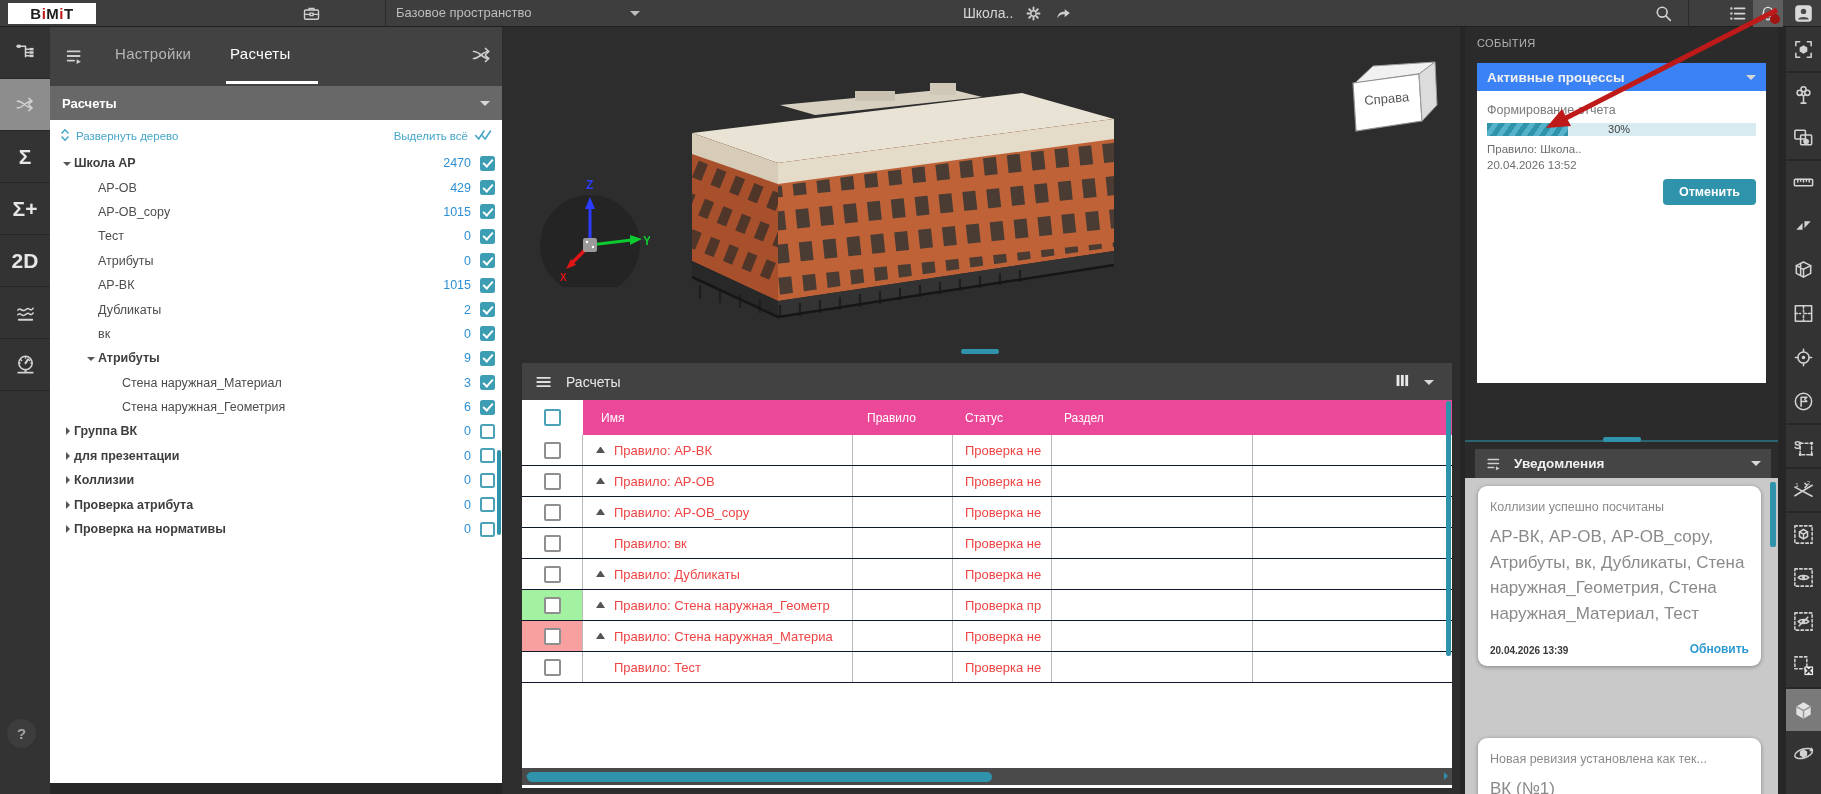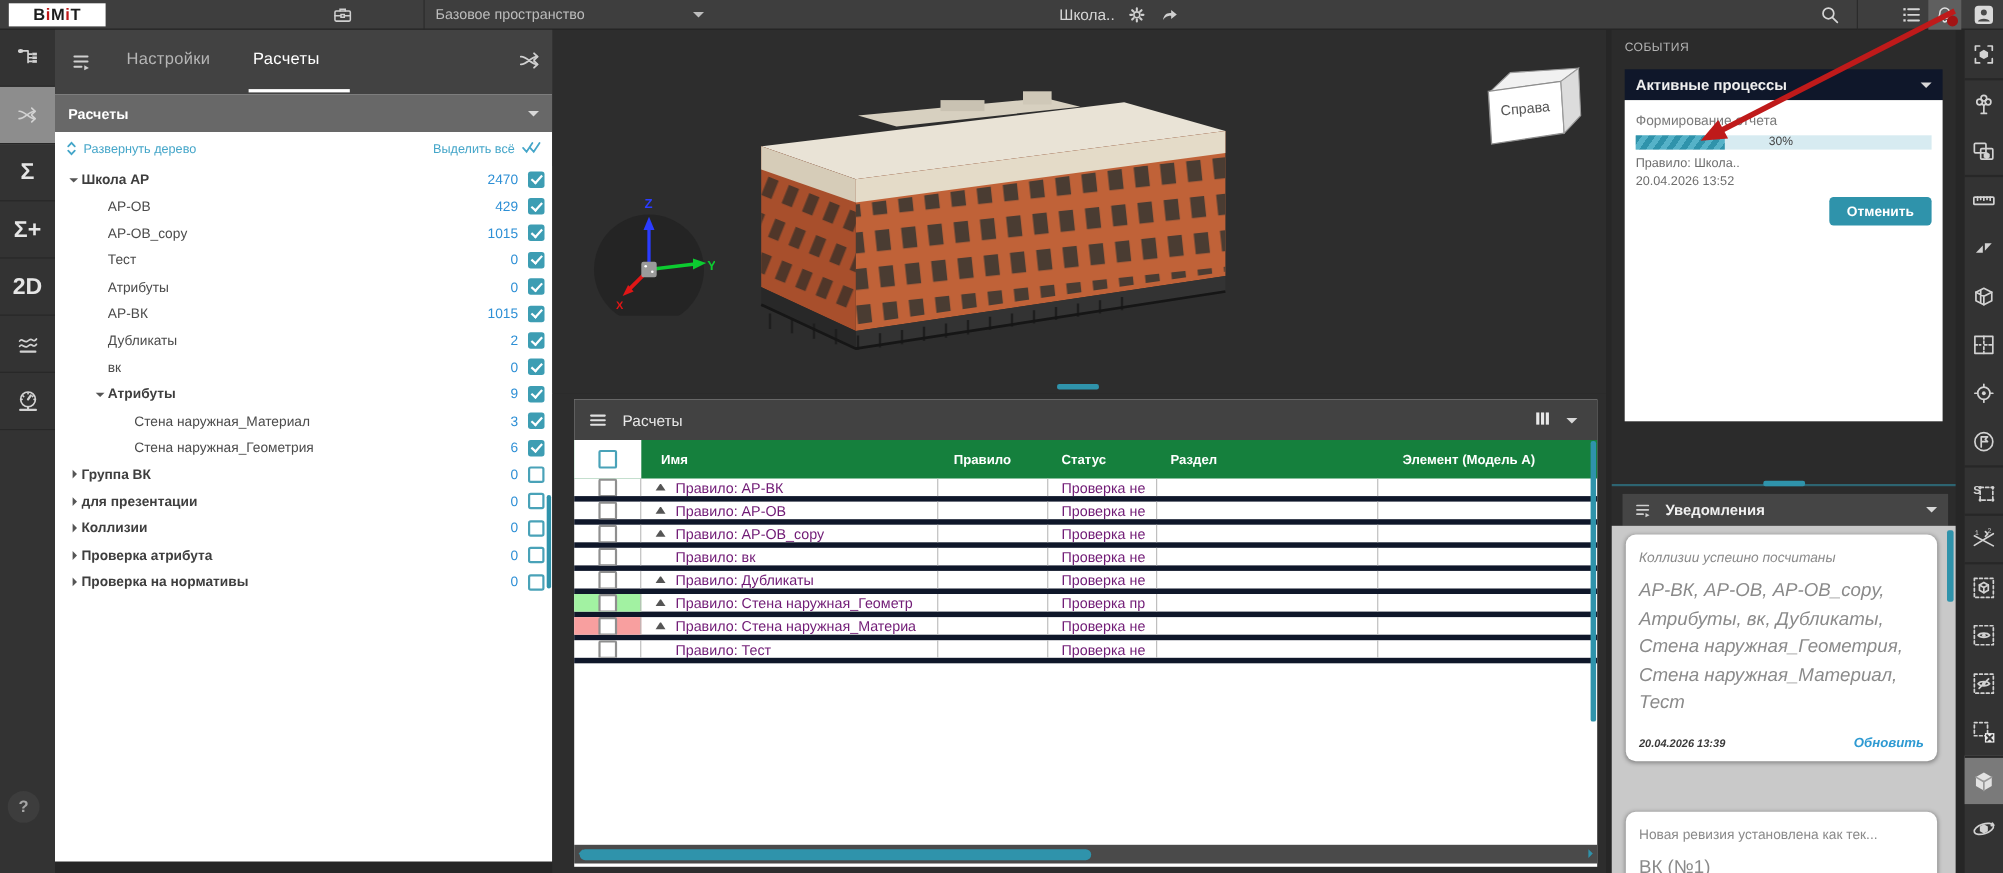--- a/index.html
+++ b/index.html
@@ -51,52 +51,52 @@
 
 .viewport{position:absolute;left:502px;top:27px;width:958px;height:331px;background:#2d2d2d;overflow:hidden}
 .vsplit{position:absolute;left:459px;top:322px;width:38px;height:5px;background:#2f93ab;border-radius:2px}
 
 .tablezone{position:absolute;left:502px;top:358px;width:958px;height:436px;background:#2d2d2d}
 .tablewrap{position:absolute;left:20px;top:5px;width:930px;height:425px;background:#fff}
 .ttitle{height:37px;background:#424242;color:#e8e8e8;display:flex;align-items:center;padding:0 12px;font-size:14px}
 .ttitle .ham{margin-right:12px;display:flex}
 .ttitle .sp{flex:1}
 .ttitle .chev{border:5px solid transparent;border-top-color:#d8d8d8;margin:6px 6px 0 12px}
-.thead{height:35px;background:#15803d;display:flex;color:#fff;font-weight:bold;font-size:12px;align-items:center}
+.thead{height:35px;background:#ec4899;display:flex;color:#fff;font-weight:normal;font-size:12px;align-items:center}
 .thead .hc{height:35px;display:flex;align-items:center}
 .h-cb{width:61px;background:#fff;justify-content:center}
 .h-name{width:270px;padding-left:18px}
 .h-rule{width:100px;padding-left:14px}
 .h-status{width:99px;padding-left:12px}
 .h-section{width:201px;padding-left:12px}
 .h-elem{width:199px;padding-left:22px}
 .tcb{width:17px;height:17px;border:2px solid #8f8f8f;border-radius:2px;background:#fff}
 .tcb.teal{border-color:#49a2b8}
-.trow2{height:21px;display:flex;border-bottom:5px solid #0f172a;font-size:13px;color:#701a75;align-items:stretch}
+.trow2{height:31px;display:flex;border-bottom:1px solid #0f172a;font-size:13px;color:#ef4444;align-items:stretch}
 .trow2 .td{display:flex;align-items:center;border-right:1px solid #b9b9b9;overflow:hidden;white-space:nowrap}
 .td.c-cb{width:61px;justify-content:center;border-right:1px solid #b9b9b9}
 .td.c-cb.green{background:#a2f2a2}
 .td.c-cb.red{background:#f89f9f}
 .td.c-name{width:270px;padding-left:13px}
 .td.c-rule{width:100px}
 .td.c-status{width:99px;padding-left:12px}
 .td.c-section{width:201px}
 .td.c-elem{width:199px;border-right:none}
 .exp{width:9px;height:6px;margin-right:9px;border-left:4.5px solid transparent;border-right:4.5px solid transparent;border-bottom:6px solid #555}
 .exp.none{border:none}
 .t-vscroll{position:absolute;right:1px;top:38px;width:5px;height:255px;background:#2f93ab;border-radius:2px}
 .hscroll{position:absolute;left:20px;top:410px;width:930px;height:17px;background:#4a4a4a;display:flex;align-items:center}
 .hthumb{position:absolute;left:5px;top:3.5px;width:465px;height:10px;background:#2f93ab;border-radius:5px}
 .hsarr{position:absolute;top:4px;width:0;height:0;border:4.5px solid transparent}
 .hsarr.l{left:0;border-right-color:#2f93ab}
 .hsarr.r{right:0;border-left-color:#2f93ab}
 
 .events{position:absolute;left:1465px;top:27px;width:313px;height:767px;background:#2b2b2b;overflow:hidden}
 .ev-title{position:absolute;left:12px;top:10px;font-size:11px;color:#b3b3b3;letter-spacing:.4px}
-.ap-head{position:absolute;left:12px;top:36px;width:289px;height:28px;background:#0f172a;color:#f0f0f0;font-weight:bold;font-size:13.5px;display:flex;align-items:center;padding:0 10px}
+.ap-head{position:absolute;left:12px;top:36px;width:289px;height:28px;background:#3b82f6;color:#f0f0f0;font-weight:bold;font-size:13.5px;display:flex;align-items:center;padding:0 10px}
 .ap-head .chev{margin-left:auto;border:5px solid transparent;border-top-color:#d8d8d8;margin-top:5px}
 .ap-card{position:absolute;left:12px;top:64px;width:289px;height:292px;background:#fff}
 .ap-task{position:absolute;left:10px;top:12px;font-size:12.5px;color:#7b7b7b}
 .pbar{position:absolute;left:10px;top:32px;width:269px;height:13px;background:#d7ebf1}
 .pfill{height:13px;background:repeating-linear-gradient(125deg,#2f93ab 0 5px,#55b2c8 5px 10px)}
 .plabel{position:absolute;left:45%;top:0;font-size:11px;color:#444;line-height:13px}
 .ap-proj{position:absolute;left:10px;top:52px;font-size:11.5px;color:#6d6d6d}
 .ap-time{position:absolute;left:10px;top:68px;font-size:11.5px;color:#6d6d6d}
 .cancel-btn{position:absolute;right:10px;top:88px;background:#2f93ab;color:#fff;font-size:12.5px;font-weight:bold;border:none;border-radius:4px;padding:6px 16px;cursor:pointer}
 .ev-split{position:absolute;left:0;top:413px;width:313px;height:2px;background:#2f93ab;opacity:.55}
@@ -436,21 +436,20 @@
         <span class="chev"></span>
       </div>
       <div class="thead">
         <div class="hc h-cb">
             <span class="tcb teal"></span>
           </div>
         <div class="hc h-name">Имя</div>
         <div class="hc h-rule">Правило</div>
         <div class="hc h-status">Статус</div>
         <div class="hc h-section">Раздел</div>
-        <div class="hc h-elem">Элемент (Модель А)</div>
       </div>
       <div id="rows">
           <div class="trow2">
             <div class="td c-cb">
               <span class="tcb"></span>
             </div>
             <div class="td c-name">
               <span class="exp"></span>
               <span class="nm">Правило: АР-ВК</span>
             </div>
@@ -582,21 +581,21 @@
       <span class="mi">
         <svg viewBox="0 0 24 24" width="19" height="19" fill="none" stroke="#cfcfcf" stroke-width="2" stroke-linecap="round">
             <path d="M4 7h13M4 12h13M4 17h7"></path>
             <path d="M13.8 15.6l4.6 2.7-4.7 2.3z" fill="#cfcfcf" stroke="none"></path>
           </svg>
       </span>
       <span>Уведомления</span>
       <span class="chev"></span>
     </div>
     <div class="nt-zone" id="cards">
-        <div class="ncard" style="top: 8px; font-style: italic;">
+        <div class="ncard" style="top: 8px;">
           <div class="ntitle">Коллизии успешно посчитаны</div>
           <div class="nbody">АР-ВК, АР-ОВ, АР-ОВ_copy, Атрибуты, вк, Дубликаты, Стена наружная_Геометрия, Стена наружная_Материал, Тест</div>
           <div class="nfoot">
             <span class="ntime">20.04.2026 13:39</span>
             <span class="nact">Обновить</span>
           </div>
         </div>
         <div class="ncard" style="top: 260px;">
           <div class="ntitle">Новая ревизия установлена как тек...</div>
           <div class="nbody">ВК (№1)</div>

